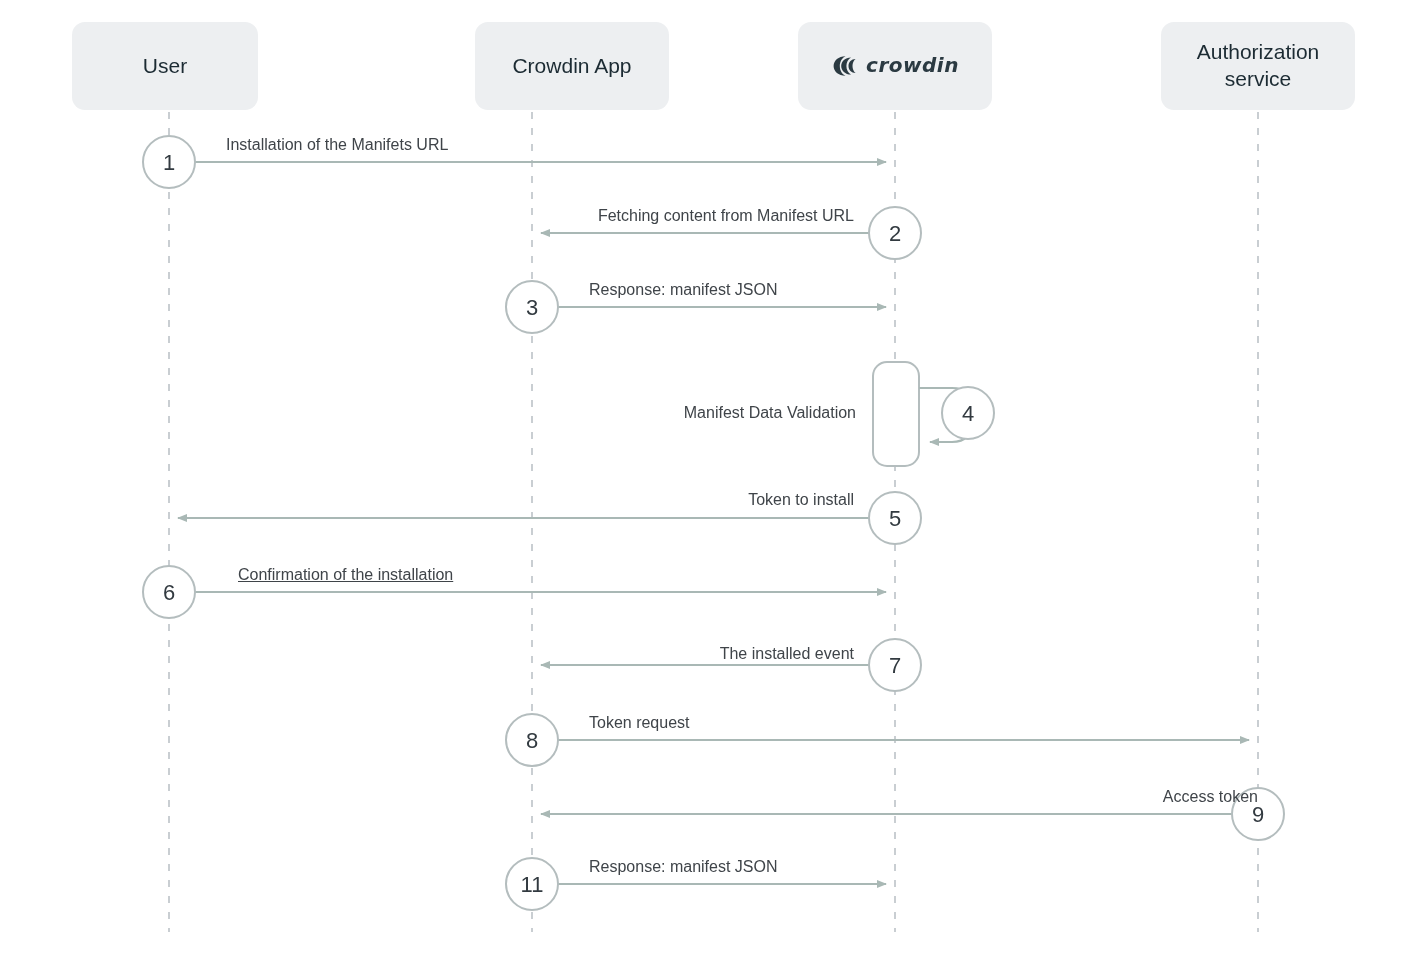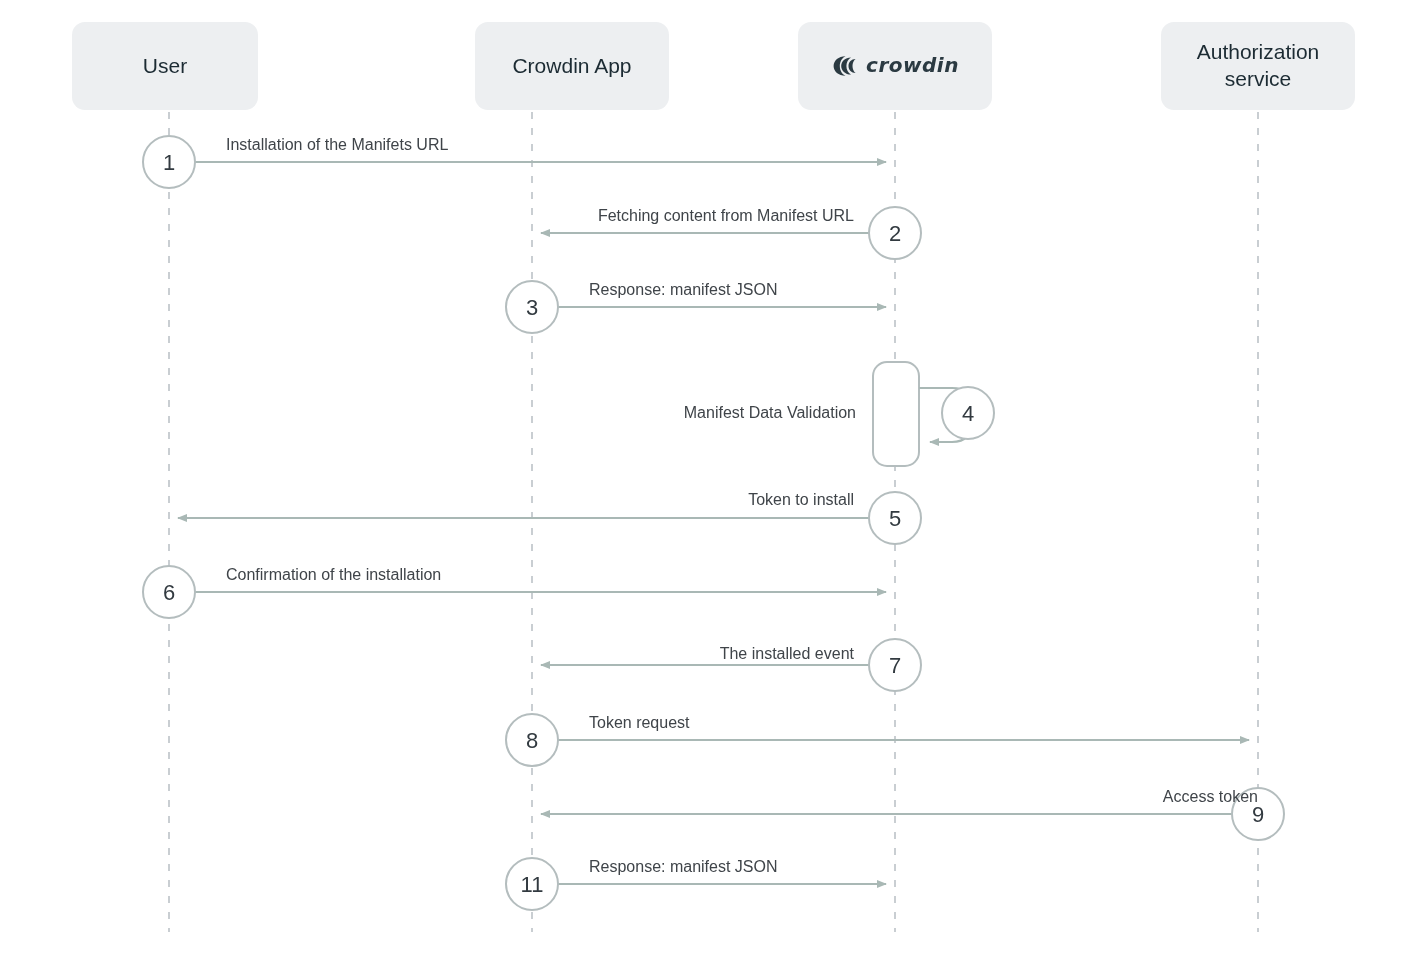--- a/index.html
+++ b/index.html
@@ -176,21 +176,21 @@
   <div class="msg-label" style="left:209px; top:137px;">Installation of the Manifets URL</div>
 
   <div class="msg-label right-align" style="right:573px; top:208px;">Fetching content from Manifest URL</div>
 
   <div class="msg-label" style="left:572px; top:282px;">Response: manifest JSON</div>
 
   <div class="msg-label right-align" style="right:571px; top:405px;">Manifest Data Validation</div>
 
   <div class="msg-label right-align" style="right:573px; top:492px;">Token to install</div>
 
-  <div class="msg-label" style="left:209px; top:567px;">Confirmation of the installation</div>
+  <div class="msg-label" style="left:221px; top:567px;text-decoration:underline;">Confirmation of the installation</div>
 
   <div class="msg-label right-align" style="right:573px; top:646px;">The installed event</div>
 
   <div class="msg-label" style="left:572px; top:715px;">Token request</div>
 
   <div class="msg-label right-align" style="right:169px; top:789px;">Access token</div>
 
   <div class="msg-label" style="left:572px; top:859px;">Response: manifest JSON</div>
 
   <div class="step-num" style="left:149px; top:152px; width:40px;">1</div>

